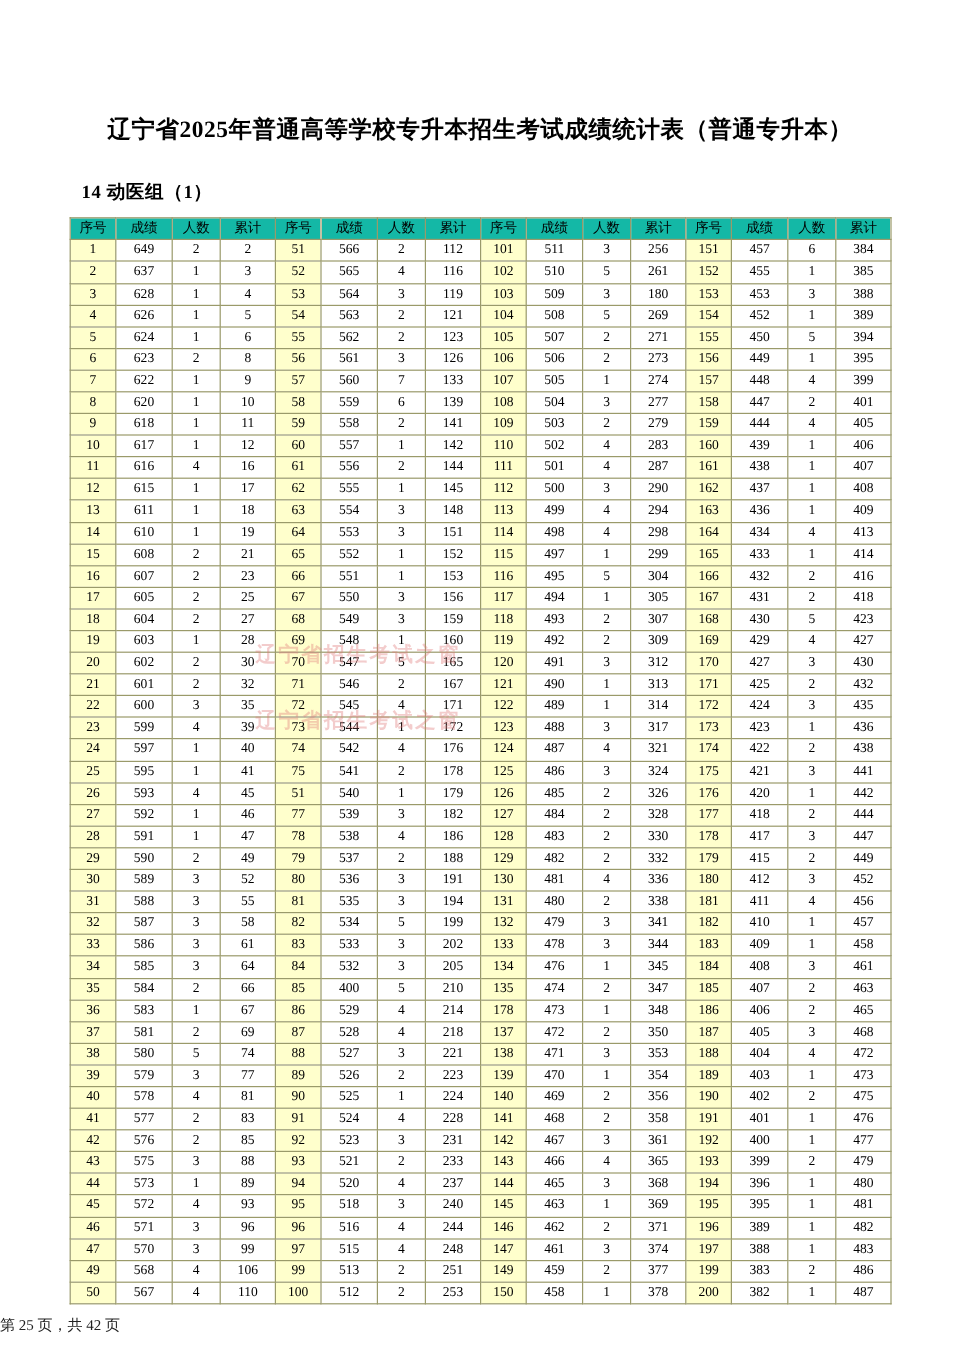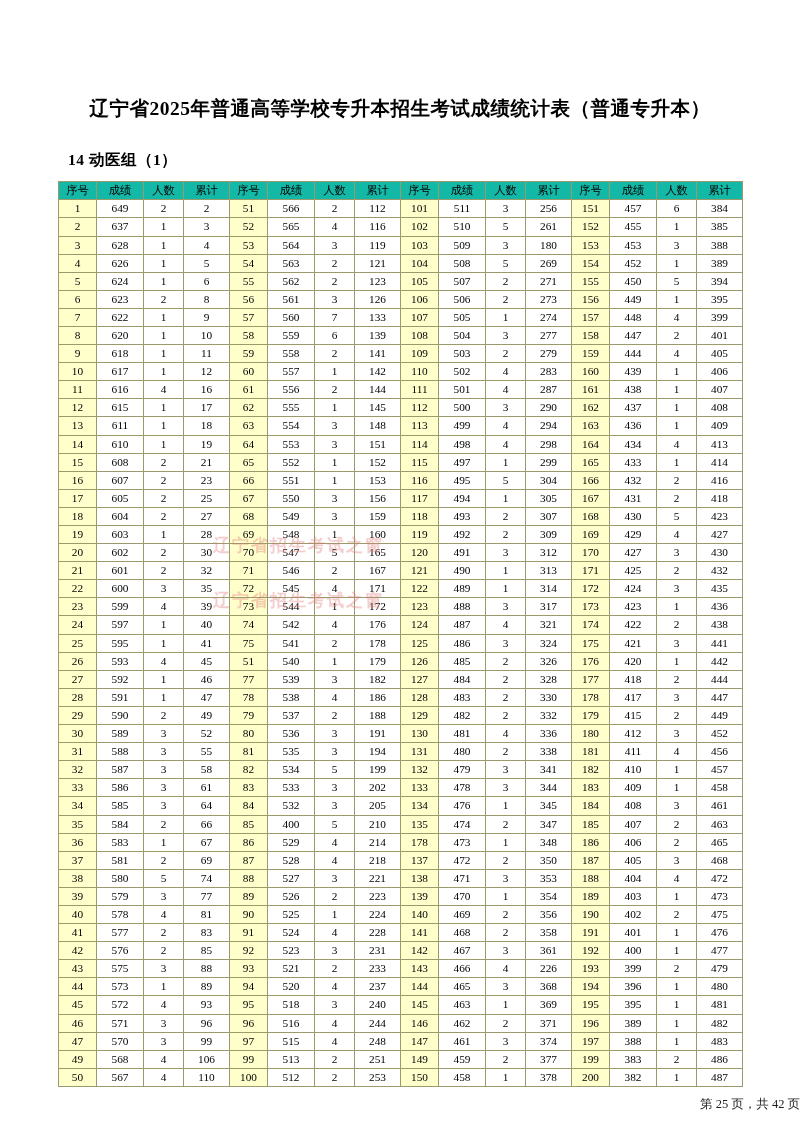--- a/index.html
+++ b/index.html
@@ -66,21 +66,21 @@
   }
   col.c-rank { width: 38px; }
   col.c-score { width: 47px; }
   col.c-count { width: 40px; }
   col.c-cum { width: 46px; }
   .footer {
     position: absolute;
     left: 0;
     right: 0;
     bottom: 34px;
-    text-align: right;
+    text-align: left;
     font-size: 12.5px;
     color: #222;
     font-family: "Liberation Serif", "DejaVu Serif", serif;
   }
   .watermark {
     position: absolute;
     left: 0;
     top: 0;
     width: 800px;
     height: 1131px;
@@ -909,21 +909,21 @@
           <td>575</td>
           <td>3</td>
           <td>88</td>
           <td class="rank-cell">93</td>
           <td>521</td>
           <td>2</td>
           <td>233</td>
           <td class="rank-cell">143</td>
           <td>466</td>
           <td>4</td>
-          <td>226</td>
+          <td>365</td>
           <td class="rank-cell">193</td>
           <td>399</td>
           <td>2</td>
           <td>479</td>
         </tr>
         <tr>
           <td class="rank-cell">44</td>
           <td>573</td>
           <td>1</td>
           <td>89</td>

